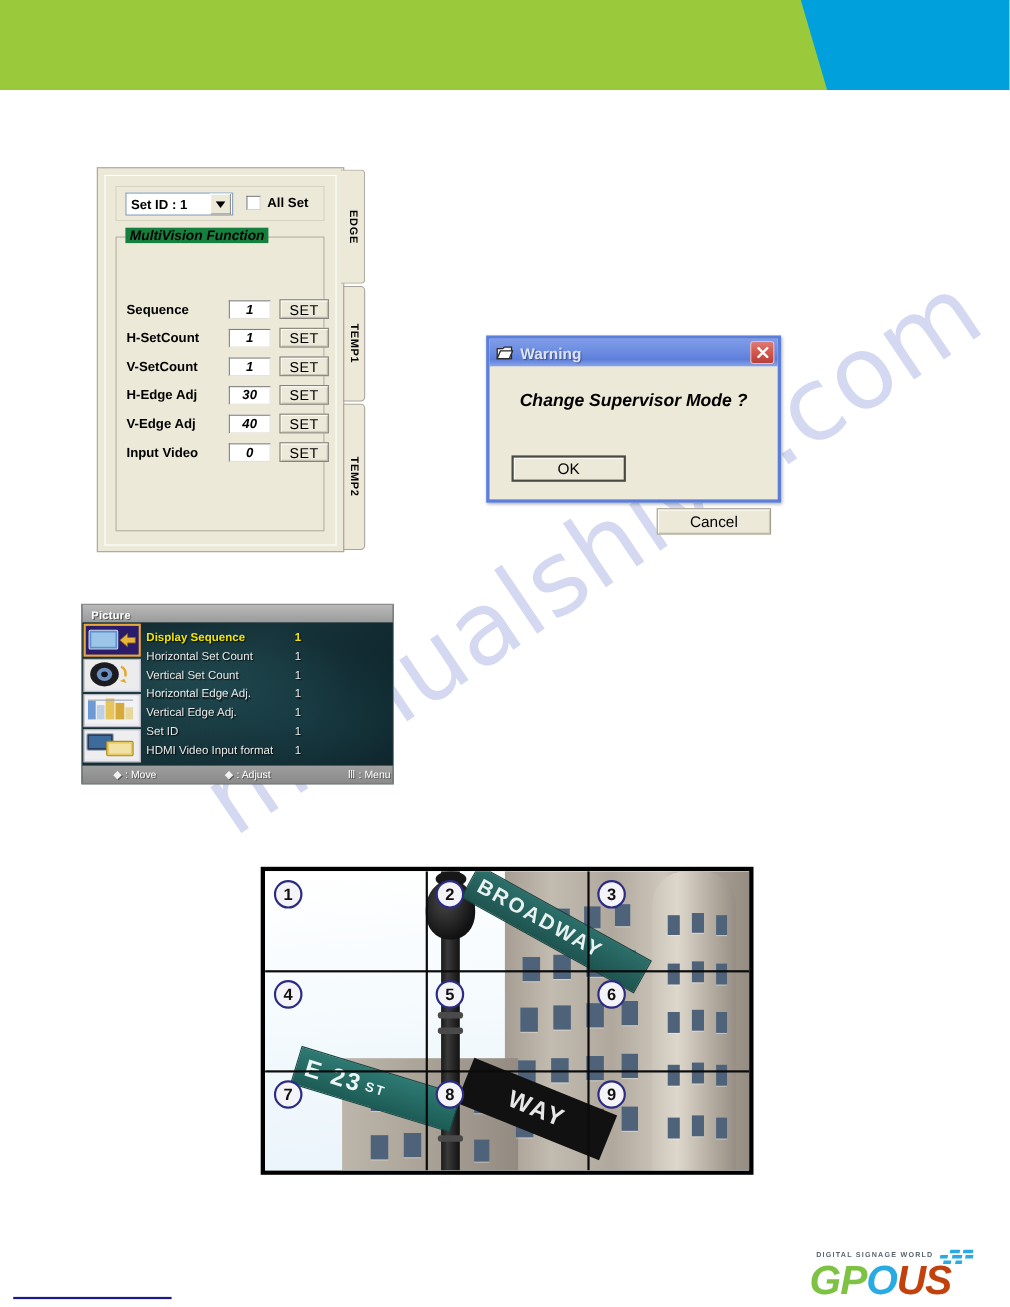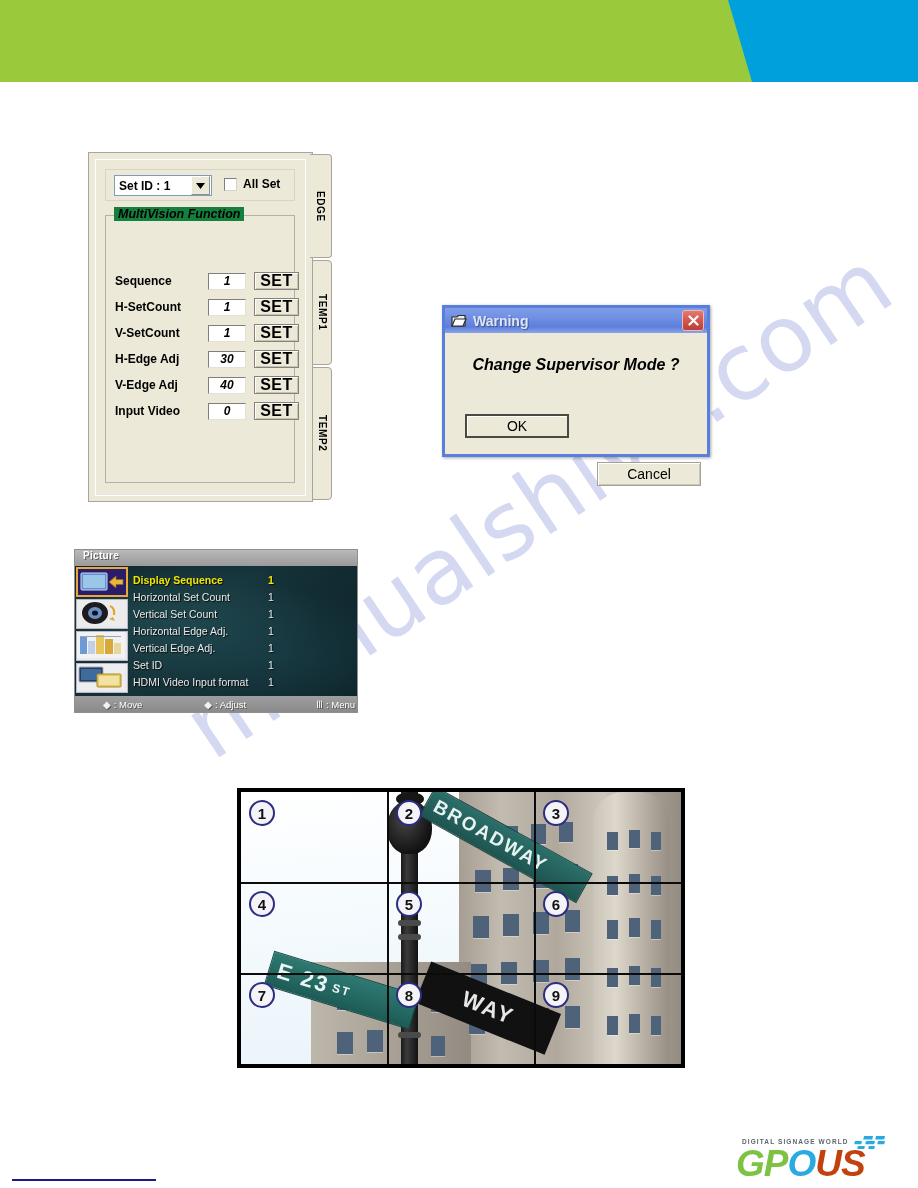--- a/index.html
+++ b/index.html
@@ -198,22 +198,22 @@
     justify-content: center;
   }
   .mv-set {
     position: absolute;
     left: 148px;
     width: 45px; height: 18px;
     background: #ECE9D8;
     border: 1px solid #868279;
     box-shadow: inset 1px 1px 0 #ffffff, inset -1px -1px 0 #c6c3b8;
     box-sizing: border-box;
-    font-size: 16px;
-    font-weight: bold;
+    font-size: 13px;
+    font-weight: normal;
     color: #000;
     display: flex;
     align-items: center;
     justify-content: center;
     letter-spacing: 0.5px;
   }
 
   
   .vtabs {
     position: absolute;
@@ -327,21 +327,21 @@
     border: 1px solid #8f8f8f;
     box-sizing: border-box;
     background: #12282c;
   }
   #osd-titlebar {
     position: absolute;
     left: 0; top: 0;
     width: 282px; height: 16px;
     background: linear-gradient(180deg,#b9b9b9 0%, #9a9a9a 100%);
     display: flex;
-    align-items: flex-start;
+    align-items: flex-end;
     padding-left: 8px;
     box-sizing: border-box;
   }
   #osd-title-text {
     font-size: 10px;
     font-weight: bold;
     color: #ffffff;
     text-shadow: 1px 1px 0 rgba(0,0,0,0.45);
     letter-spacing: 0.3px;
   }

